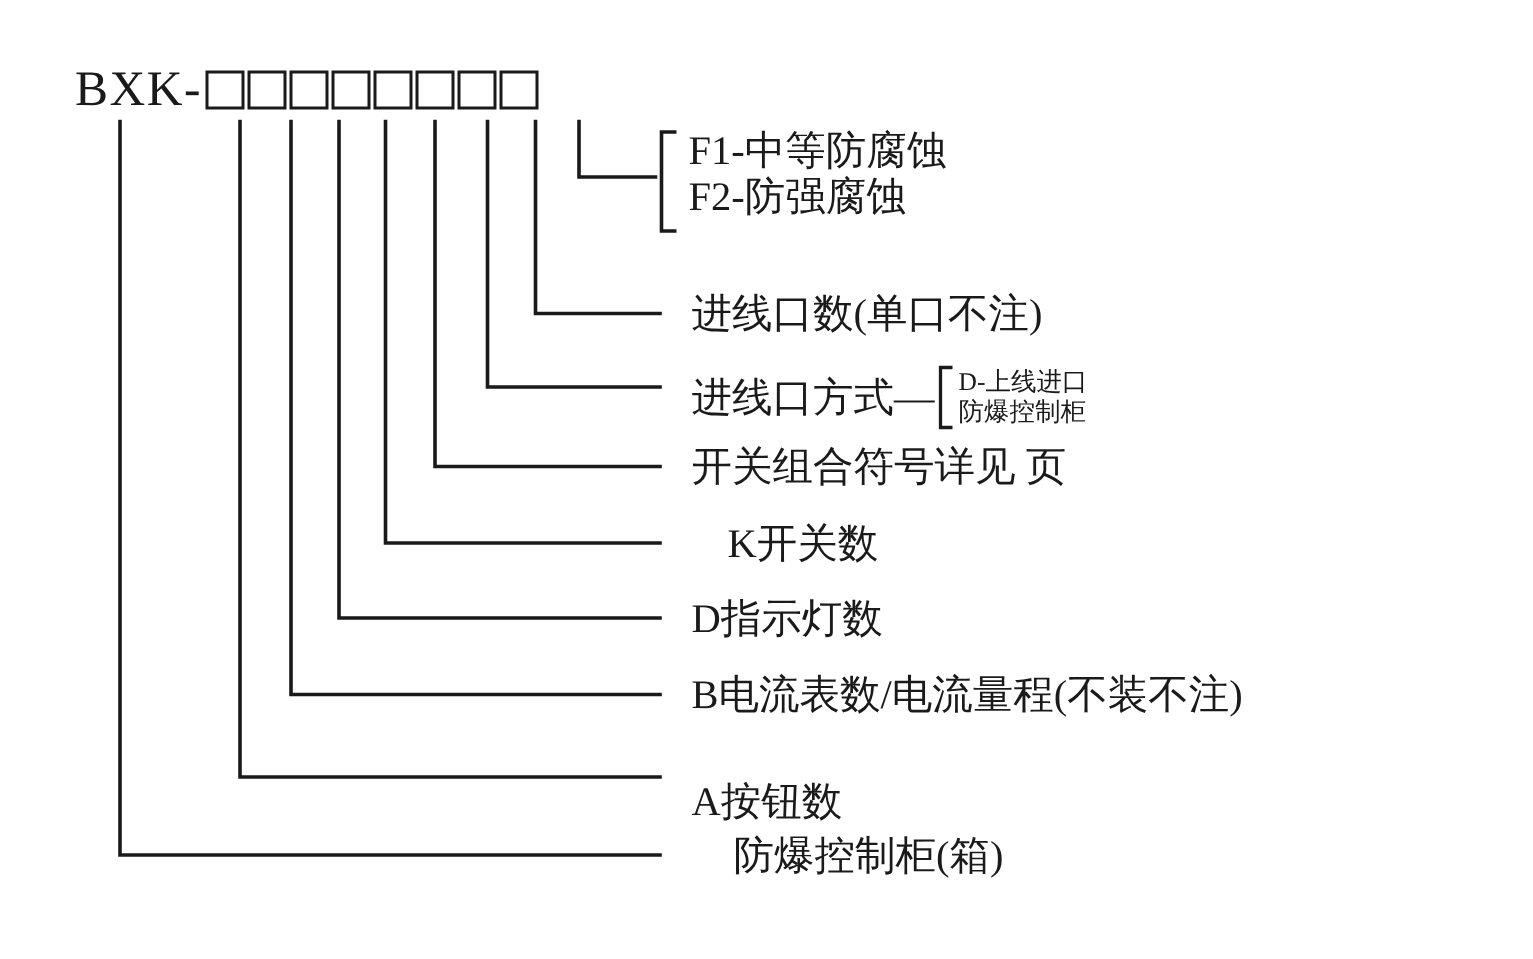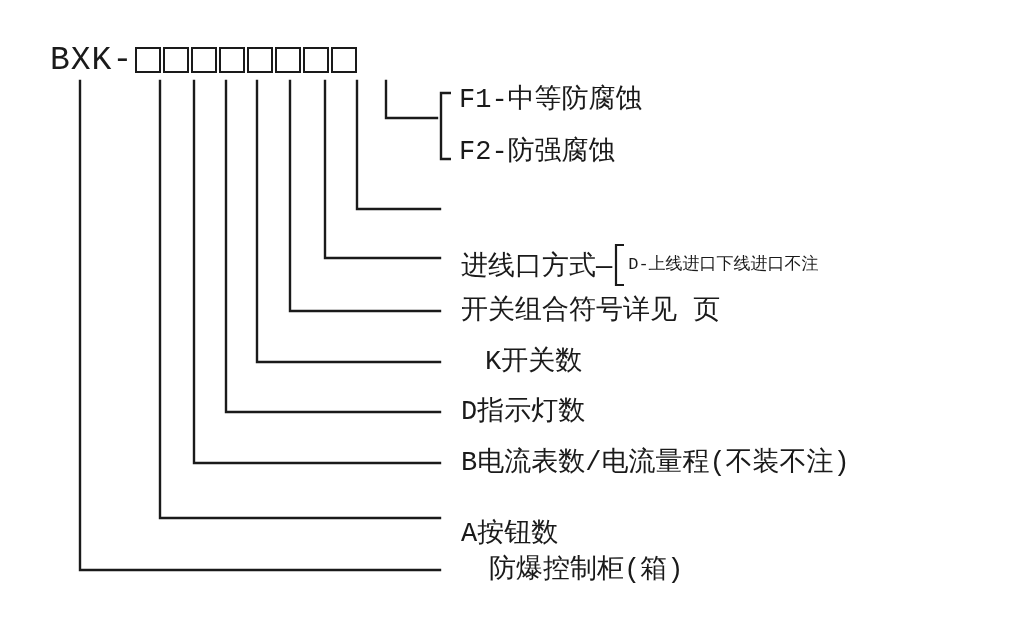--- a/index.html
+++ b/index.html
@@ -5,21 +5,21 @@
   html, body {
     margin: 0;
     padding: 0;
     background: #ffffff;
   }
   #stage {
     position: relative;
     width: 1022px;
     height: 639px;
     background: #ffffff;
-    font-family: Liberation Mono, monospace;
+    font-family: Liberation Serif, serif;
     color: #1a1a1a;
     overflow: hidden;
   }
   
   .code-row {
     position: absolute;
     left: 50px;
     top: 41px;
     display: flex;
     align-items: center;
@@ -56,39 +56,39 @@
   .label {
     position: absolute;
     font-size: 27px;
     line-height: 1.05;
     white-space: nowrap;
     color: #1a1a1a;
   }
   .bracket-group {
     position: absolute;
     display: flex;
-    align-items: center;
+    align-items: flex-start;
   }
   .bracket-group .stack {
     display: flex;
     flex-direction: column;
     justify-content: center;
   }
   .inline-row {
     position: absolute;
     display: flex;
     align-items: center;
   }
   .inline-row .txt {
     font-size: 27px;
     white-space: nowrap;
   }
   .inline-row .small-stack {
     display: flex;
-    flex-direction: row;
+    flex-direction: column;
     margin-left: 2px;
   }
   .inline-row .small-stack span {
     font-size: 17px;
     white-space: nowrap;
     line-height: 1.2;
   }
 </style>
 </head>
 <body>
@@ -131,33 +131,34 @@
       <path d="M 80 81 L 80 570 L 440 570"></path>
     </g>
   </svg>
 
   <div class="bracket-group" style="left:437px; top:86px;">
     <svg width="16" height="70" viewBox="0 0 16 70">
       <path d="M 14 2 L 4 2 L 4 68 L 14 68" stroke="#1a1a1a" stroke-width="2.4" fill="none"></path>
     </svg>
     <div class="stack" style="margin-left:6px;">
       <span class="label" style="position:static;">F1-中等防腐蚀</span>
-      <span class="label" style="position:static; margin-top:24px;">F2-防强腐蚀</span>
+      <span class="label" style="position:static; margin-top:3px;">F2-防强腐蚀</span>
     </div>
   </div>
 
+  <span class="label" style="left:461px; top:195px;">进线口数(单口不注)</span>
 
   <div class="inline-row" style="left:461px; top:243px;">
     <span class="txt">进线口方式—</span>
     <svg width="13" height="44" viewBox="0 0 13 44" style="margin-left:1px;">
       <path d="M 11 2 L 3 2 L 3 42 L 11 42" stroke="#1a1a1a" stroke-width="2.2" fill="none"></path>
     </svg>
     <span class="small-stack">
       <span>D-上线进口</span>
-      <span>下线进口不注</span>
+      <span>防爆控制柜</span>
     </span>
   </div>
 
   <span class="label" style="left:461px; top:297px;text-align:center;">开关组合符号详见  页</span>
 
   <span class="label" style="left:485px; top:348px;">K开关数</span>
 
   <span class="label" style="left:461px; top:449px;">B电流表数/电流量程(不装不注)</span>
 
   <span class="label" style="left:461px; top:398px;">D指示灯数</span>

